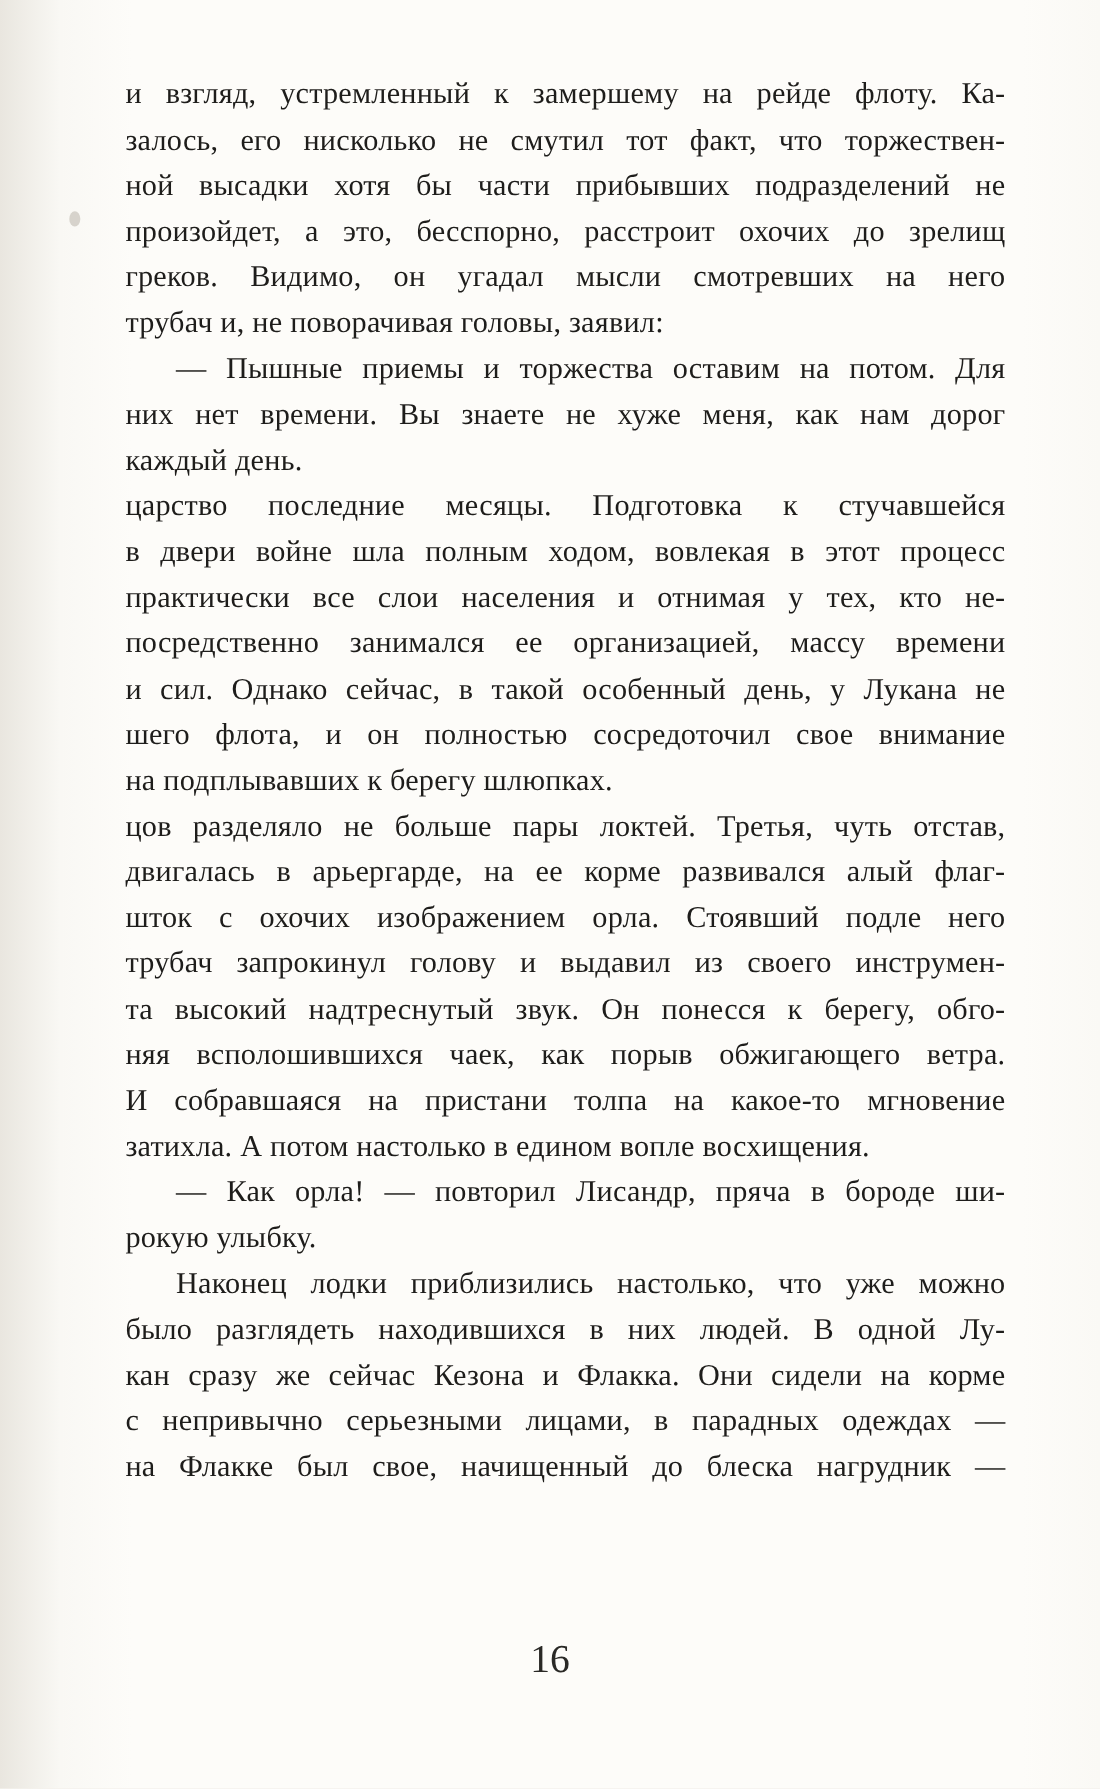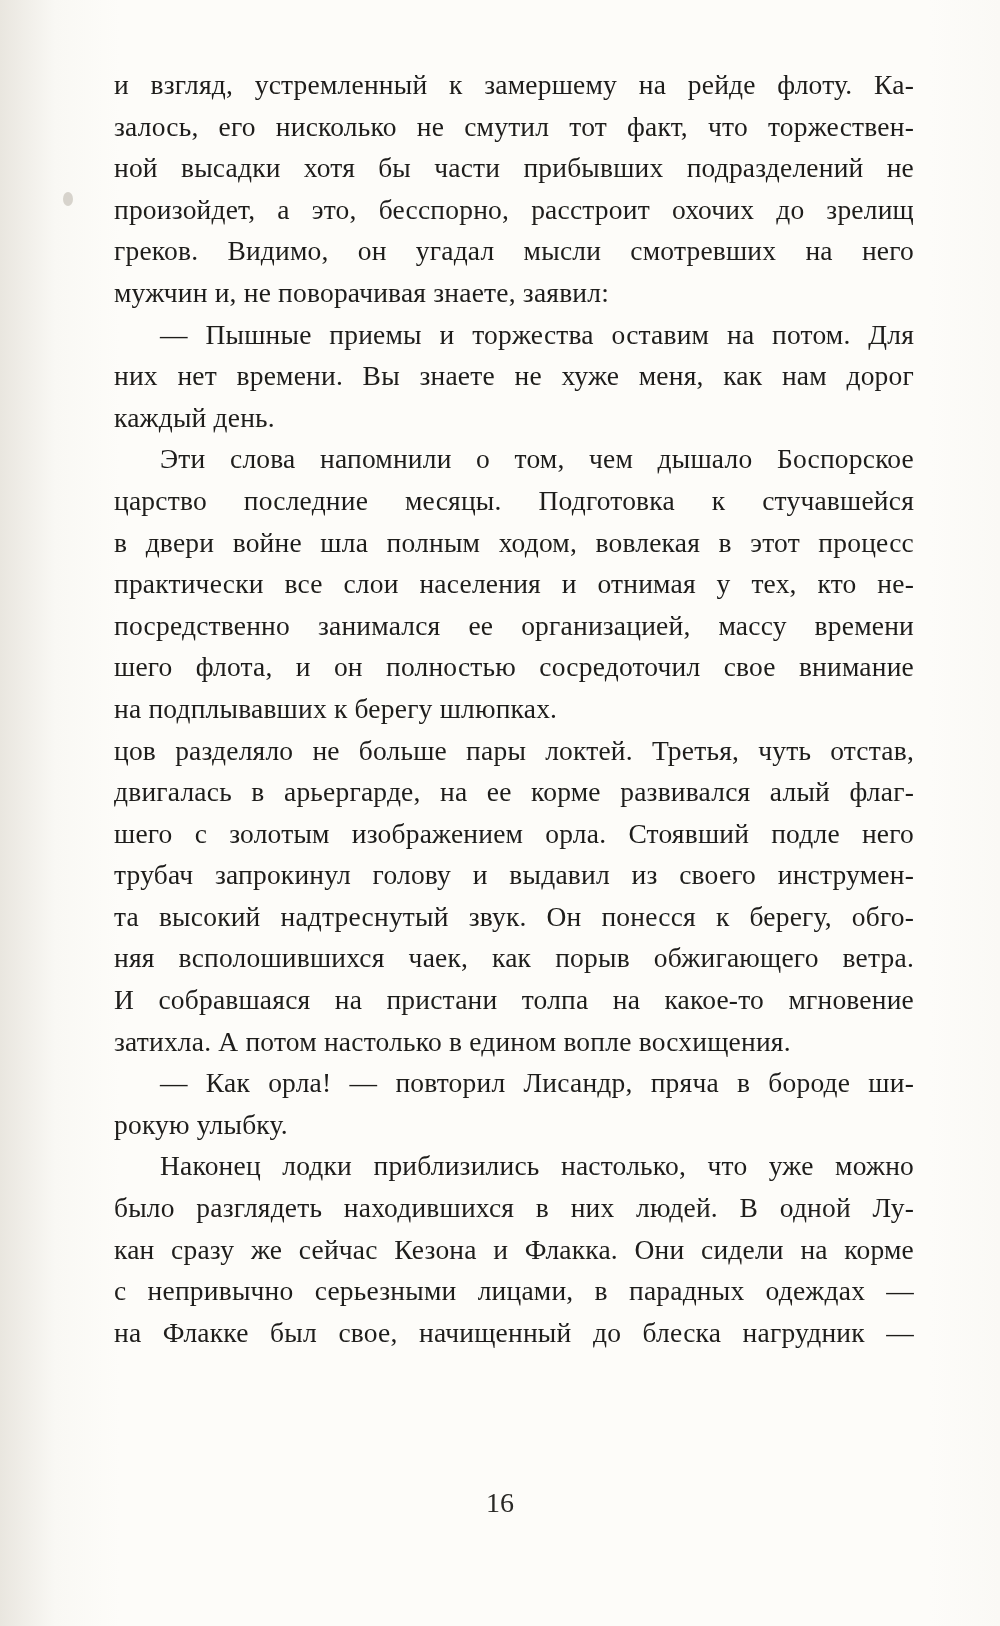--- a/index.html
+++ b/index.html
@@ -53,56 +53,56 @@
   }
   .line.last {
     text-align-last: left;
   }
   .page-number {
     position: absolute;
     left: 0;
     top: 1487px;
     width: 1000px;
     text-align: center;
-    font-size: 28px;
+    font-size: 36px;
     color: #2a2926;
   }
 </style>
 </head>
 <body>
 
 <div class="scan-page">
   <div class="scan-speck"></div>
   <div class="text-block">
       <div class="para">
         <div class="line">и взгляд, устремленный к замершему на рейде флоту. Ка-</div>
         <div class="line">залось, его нисколько не смутил тот факт, что торжествен-</div>
         <div class="line">ной высадки хотя бы части прибывших подразделений не</div>
         <div class="line">произойдет, а это, бесспорно, расстроит охочих до зрелищ</div>
         <div class="line">греков. Видимо, он угадал мысли смотревших на него</div>
-        <div class="line last">мужчин и, не поворачивая знаете, заявил:</div>
+        <div class="line last">трубач и, не поворачивая головы, заявил:</div>
       </div>
       <div class="para">
         <div class="line first-indent">— Пышные приемы и торжества оставим на потом. Для</div>
         <div class="line">них нет времени. Вы знаете не хуже меня, как нам дорог</div>
         <div class="line last">каждый день.</div>
       </div>
       <div class="para">
-        <div class="line first-indent">Эти слова напомнили о том, чем дышало Боспорское</div>
         <div class="line">царство последние месяцы. Подготовка к стучавшейся</div>
         <div class="line">в двери войне шла полным ходом, вовлекая в этот процесс</div>
         <div class="line">практически все слои населения и отнимая у тех, кто не-</div>
         <div class="line">посредственно занимался ее организацией, массу времени</div>
+        <div class="line">и сил. Однако сейчас, в такой особенный день, у Лукана не</div>
         <div class="line">шего флота, и он полностью сосредоточил свое внимание</div>
         <div class="line last">на подплывавших к берегу шлюпках.</div>
       </div>
       <div class="para">
         <div class="line">цов разделяло не больше пары локтей. Третья, чуть отстав,</div>
         <div class="line">двигалась в арьергарде, на ее корме развивался алый флаг-</div>
-        <div class="line">шего с золотым изображением орла. Стоявший подле него</div>
+        <div class="line">шток с охочих изображением орла. Стоявший подле него</div>
         <div class="line">трубач запрокинул голову и выдавил из своего инструмен-</div>
         <div class="line">та высокий надтреснутый звук. Он понесся к берегу, обго-</div>
         <div class="line">няя всполошившихся чаек, как порыв обжигающего ветра.</div>
         <div class="line">И собравшаяся на пристани толпа на какое-то мгновение</div>
         <div class="line last">затихла. А потом настолько в едином вопле восхищения.</div>
       </div>
       <div class="para">
         <div class="line first-indent">— Как орла! — повторил Лисандр, пряча в бороде ши-</div>
         <div class="line last">рокую улыбку.</div>
       </div>

